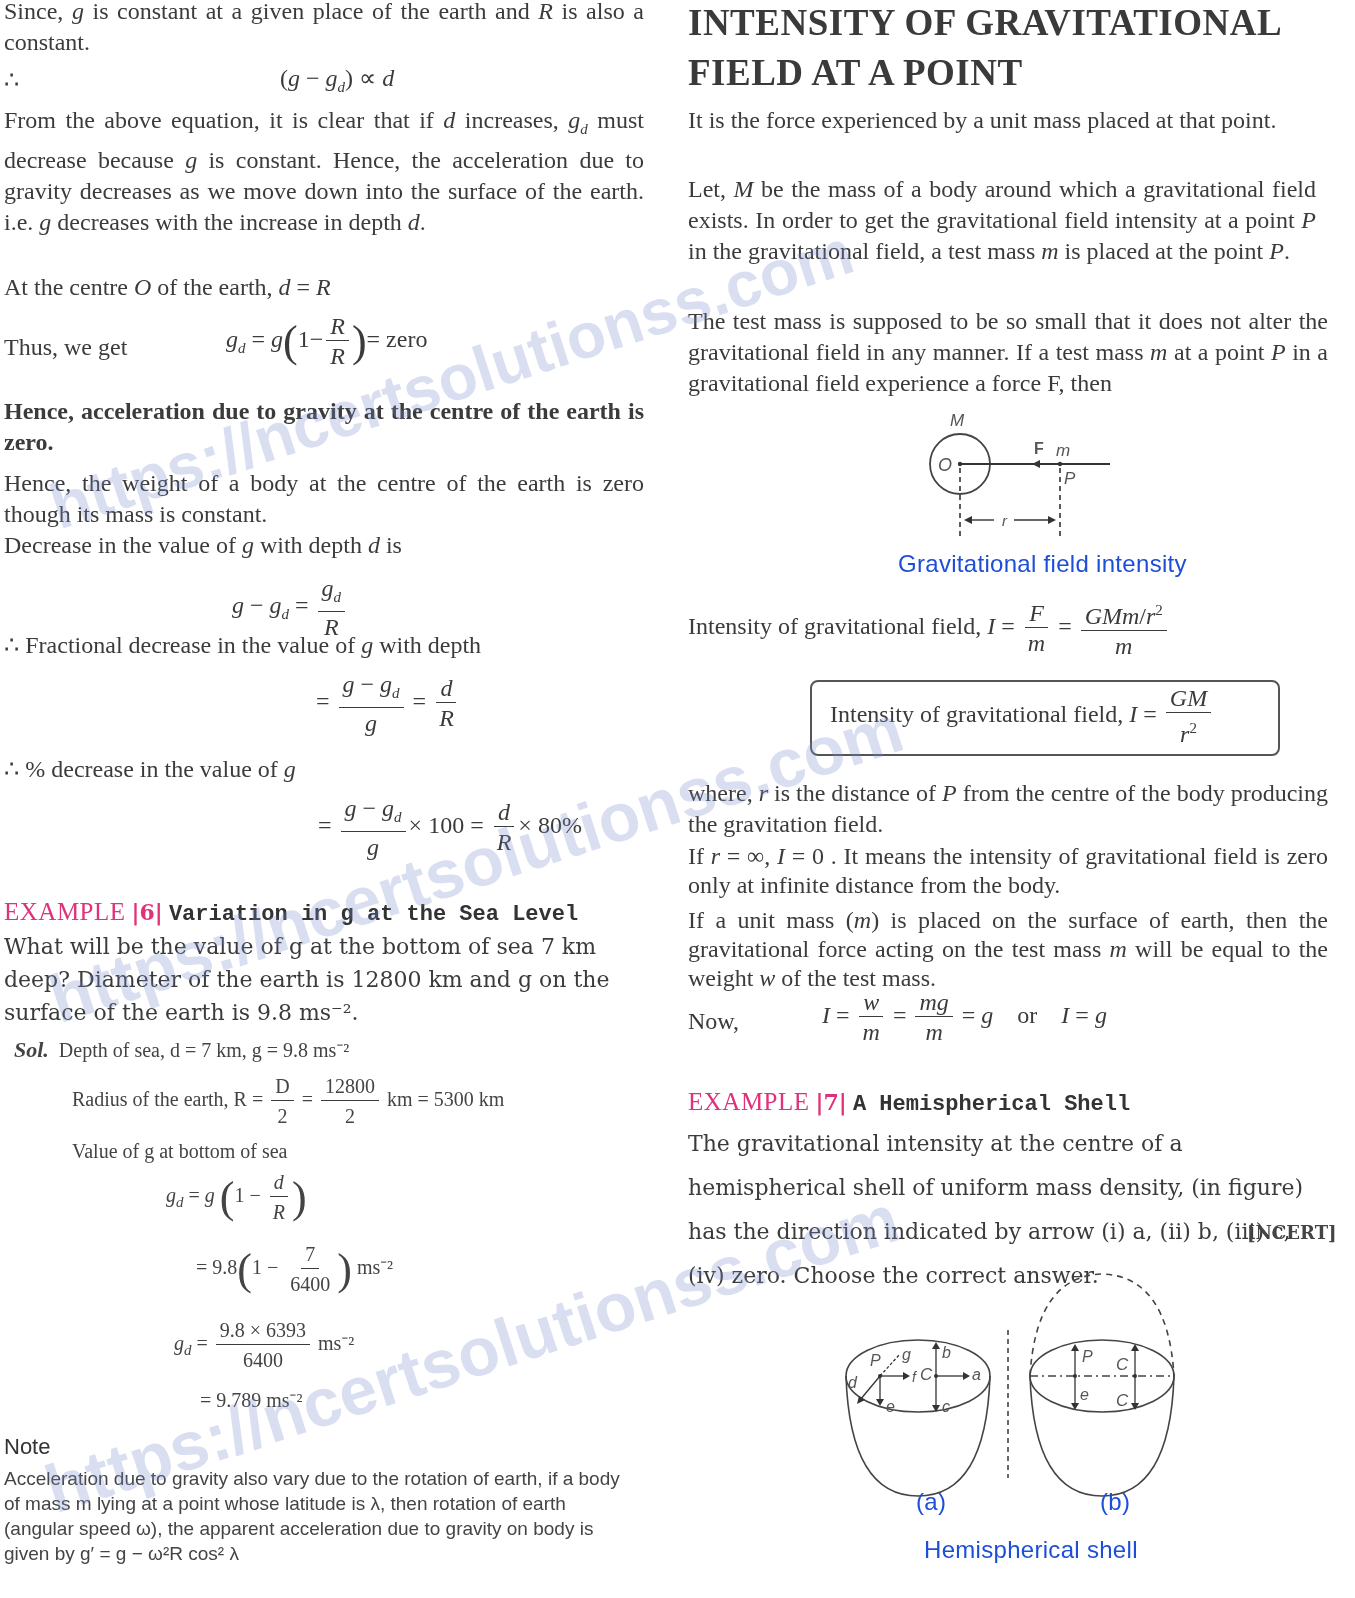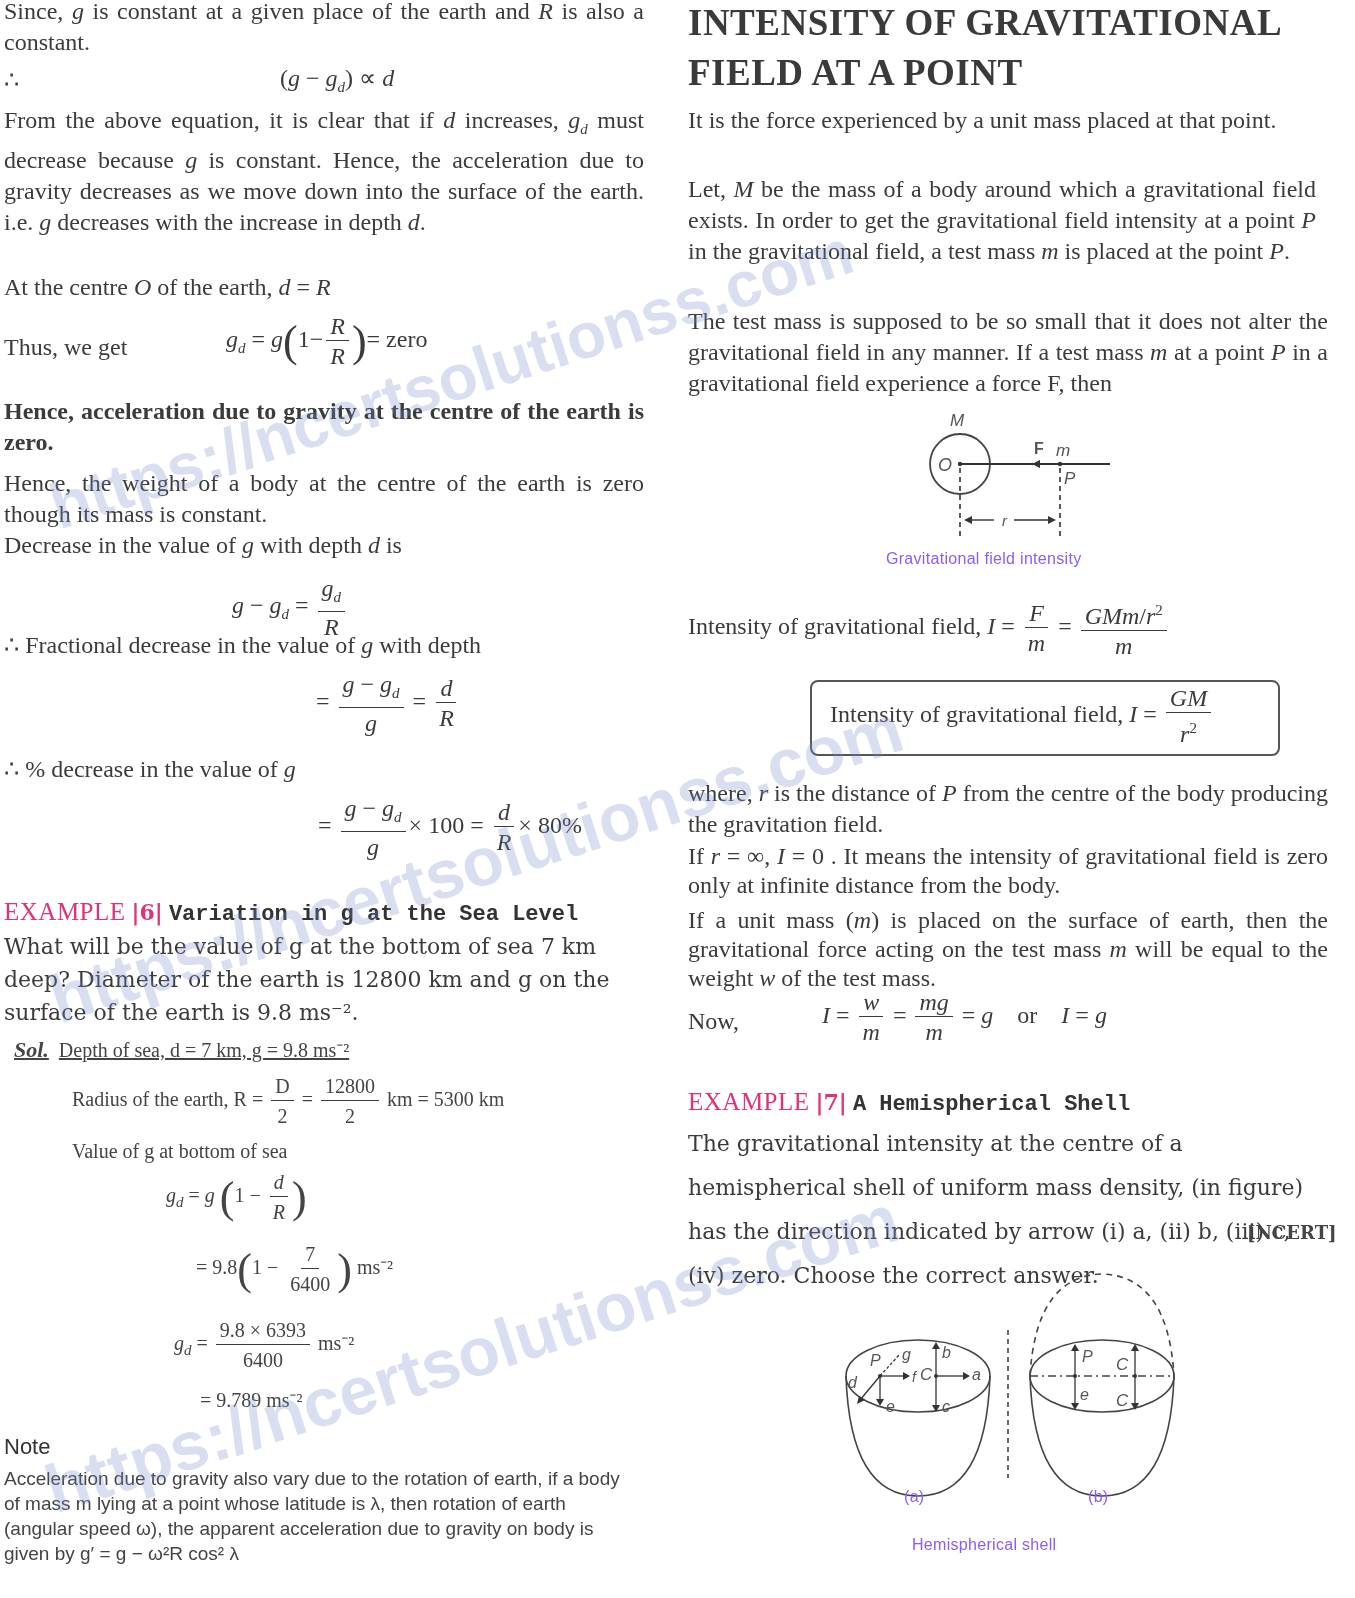--- a/index.html
+++ b/index.html
@@ -19,21 +19,21 @@
   sub, sup { font-size:15px; }
   .heading { position:absolute; font-family:"Liberation Serif",serif; font-weight:bold; font-size:37px; line-height:50px; color:#3a3a3a; letter-spacing:0.5px; }
   .example-title { position:absolute; font-size:25px; white-space:nowrap; }
   .ex-label { color:#e0327a; font-family:"Liberation Serif",serif; letter-spacing:0.5px; }
   .ex-num { color:#e0327a; font-family:"DejaVu Serif",serif; font-weight:bold; font-size:22px; margin:0 6px; }
   .ex-sub { font-family:Liberation Mono, monospace; font-weight:bold; font-size:22px; color:#333; }
   .q { position:absolute; font-family:"DejaVu Serif",serif; font-size:22px; line-height:33px; color:#3b3b3b; }
   .sol { position:absolute; font-family:"Liberation Serif",serif; font-size:20px; color:#444; white-space:nowrap; }
   .note-title { position:absolute; font-family:"Liberation Sans",sans-serif; font-size:22px; color:#333; }
   .note-body { position:absolute; font-family:"Liberation Sans",sans-serif; font-size:19px; line-height:25px; color:#444; }
-  .caption { position:absolute; font-family:"Liberation Sans",sans-serif; font-size:16px; color:#8b5cf6; letter-spacing:0.3px; }
+  .caption { position:absolute; font-family:"Liberation Sans",sans-serif; font-size:24px; color:#1d4ed8; letter-spacing:0.3px;margin-left:12px; }
   .boxed { position:absolute; border:2px solid #555; border-radius:8px; }
   .watermark { position:absolute; font-family:"Liberation Sans",sans-serif; font-weight:bold; color:rgba(120,140,200,0.28); white-space:nowrap; transform-origin:left bottom; pointer-events:none; }
   .right-tag { position:absolute; font-family:"DejaVu Serif",serif; font-weight:bold; font-size:18px; color:#444;margin-left:11px; }
   svg text { font-family:"Liberation Sans",sans-serif; }
 </style>
 </head>
 <body>
 
 <div class="page">
 
@@ -104,21 +104,21 @@
           <span class="den"><i>R</i></span>
         </span><span>× 80%</span>
     </div>
 
     <div class="example-title" style="left:0;top:897px;">
       <span class="ex-label">EXAMPLE</span><span class="ex-num">|6|</span><span class="ex-sub">Variation in g at the Sea Level</span>
     </div>
 
     <div class="q" style="left:0;top:930px;width:645px;">What will be the value of g at the bottom of sea 7 km deep? Diameter of the earth is 12800 km and g on the surface of the earth is 9.8 ms⁻².</div>
 
-    <div class="sol" style="left:10px;top:1036px;text-decoration:underline;">
+    <div class="sol" style="left:10px;top:1036px;">
       <span style="font-style:italic;font-weight:bold;font-size:22px;margin-right:10px;">Sol.</span><span>Depth of sea, d = 7 km, g = 9.8 ms⁻²</span>
     </div>
 
     <div class="sol" style="left:68px;top:1072px;">
       <span>Radius of the earth, R =</span>
       <span class="frac">
           <span class="num">D</span>
           <span class="den">2</span>
         </span> =
       <span class="frac">

